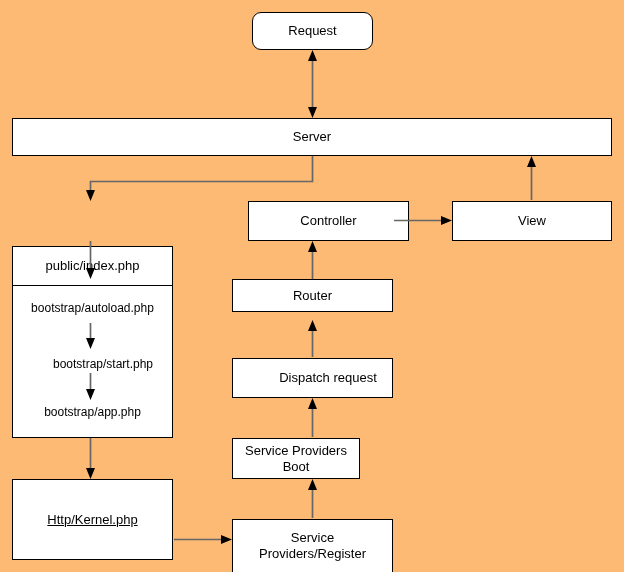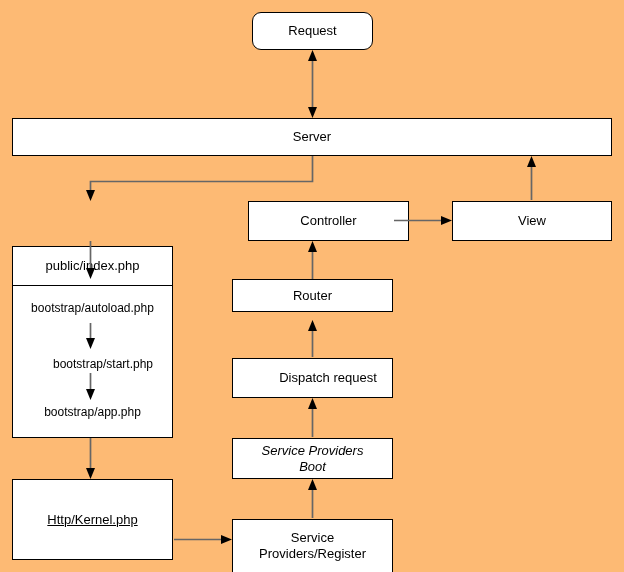--- a/index.html
+++ b/index.html
@@ -166,21 +166,21 @@
   </div>
 
   <div class="node" style="left:232px; top:279px; width:161px; height:33px;">
     <span>Router</span>
   </div>
 
   <div class="node" style="left:232px; top:358px; width:161px; height:40px;padding-left:35px;">
     <span>Dispatch request</span>
   </div>
 
-  <div class="node" style="left:232px; top:438px; width:161px; height:41px; white-space:pre-line;font-style:italic;">
+  <div class="node" style="left:232px; top:438px; width:128px; height:41px; white-space:pre-line;">
     <span style="white-space:pre-line;">Service Providers
 Boot</span>
   </div>
 
   <div class="node" style="left:232px; top:519px; width:161px; height:54px; white-space:pre-line;">
     <span style="white-space:pre-line;">Service
 Providers/Register</span>
   </div>
 
   <div class="node" style="left:12px; top:479px; width:161px; height:81px;text-decoration:underline;">

